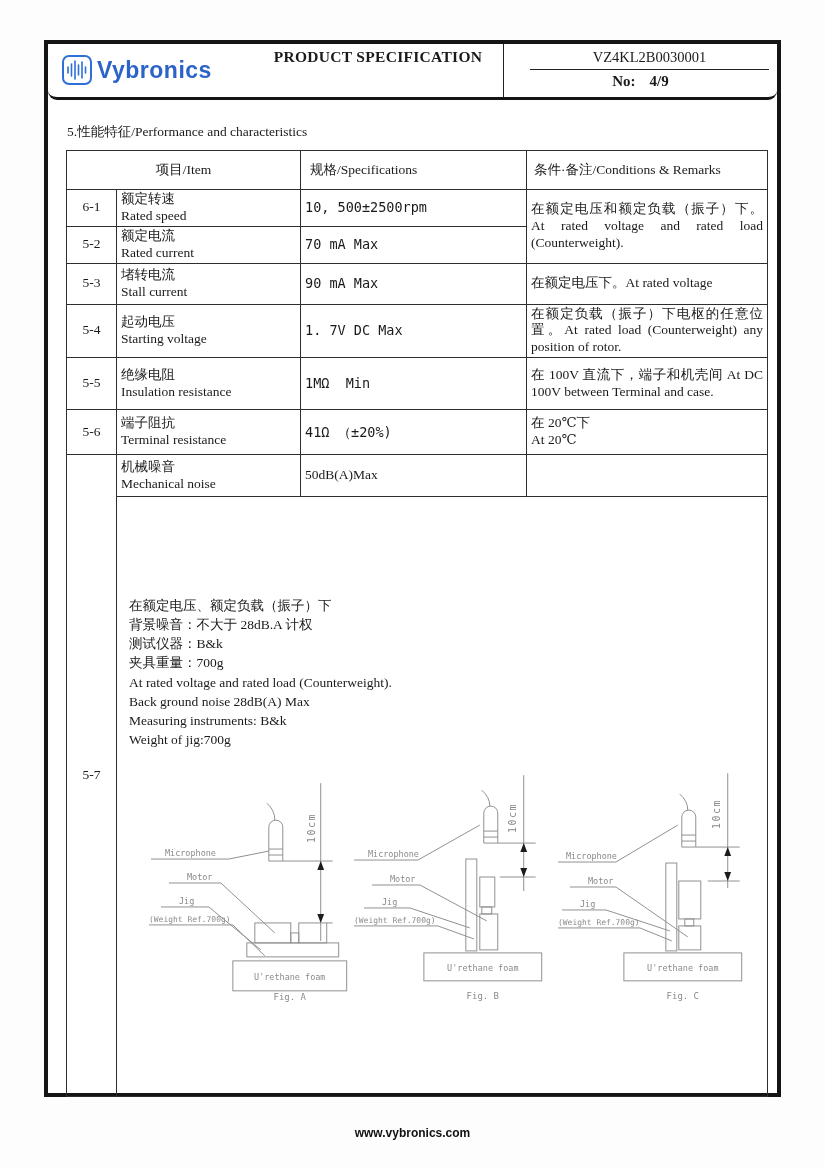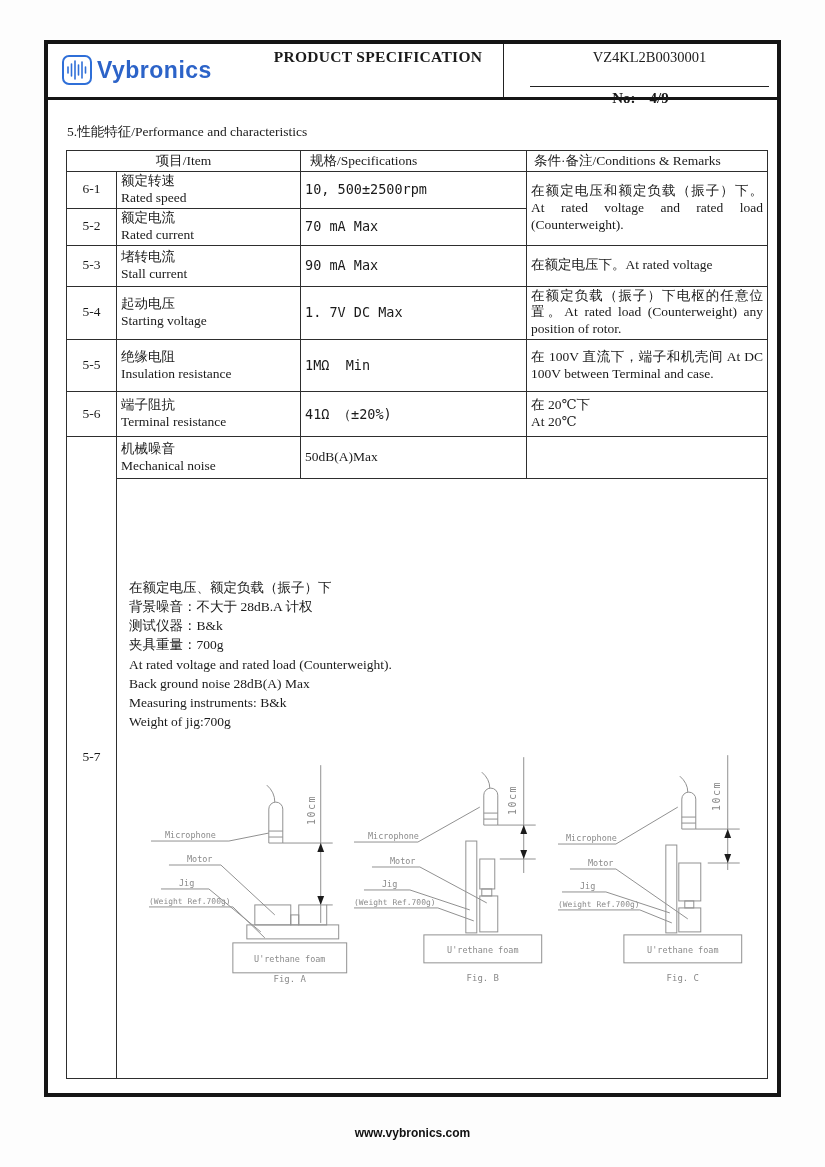--- a/index.html
+++ b/index.html
@@ -1,45 +1,45 @@
 <!DOCTYPE html>
 <html><head>
 <meta charset="utf-8">
 <style>
   html,body{margin:0;padding:0;background:#fdfdfd;}
   body{width:825px;height:1167px;position:relative;font-family:"Liberation Serif","DejaVu Serif",serif;color:#1a1a1a;}
   .page{position:absolute;left:44px;top:40px;width:737px;height:1057px;box-sizing:border-box;border:4px solid #151515;background:#fff;}
 
   
-  .hdr{position:relative;height:53px;border-bottom:3px solid #151515;}
+  .hdr{position:relative;height:53px;border-bottom:3px solid #151515;border-radius:9px;}
   .brand{position:absolute;left:14px;top:11px;display:flex;align-items:center;gap:5px;}
   .brand-icon{width:30px;height:30px;border:2px solid #2f6fd8;border-radius:7px;box-sizing:border-box;display:flex;align-items:center;justify-content:center;}
   .brand-name{font-family:"Liberation Sans","DejaVu Sans",sans-serif;font-weight:700;font-size:23px;color:#2c63c8;letter-spacing:.5px;}
   .hdr-center{position:absolute;left:170px;top:4px;width:320px;text-align:center;}
   .hdr-title-en{font-size:15.5px;font-weight:700;letter-spacing:.3px;}
   .hdr-title-zh{font-size:14.5px;margin-top:4px;letter-spacing:2px;}
   .hdr-right{position:absolute;right:0;top:0;bottom:0;width:274px;border-left:1.5px solid #222;box-sizing:border-box;}
-  .doc-no{font-size:14.5px;text-align:center;padding:5px 0 20px 0;margin:0 8px 0 26px;border-bottom:1.5px solid #222;}
+  .doc-no{font-size:14.5px;text-align:center;padding:5px 0 3px 0;margin:0 8px 0 26px;border-bottom:1.5px solid #222;}
   .page-no{font-size:15px;font-weight:700;text-align:center;padding-top:3px;}
   .page-no .val{margin-left:14px;}
 
   
   .section-title{position:absolute;left:19px;top:79px;font-size:13.5px;}
 
   
   table.spec{position:absolute;left:18px;top:106px;width:701px;border-collapse:collapse;table-layout:fixed;}
   table.spec td{border:1.5px solid #2e2e2e;font-size:13.5px;line-height:1.25;padding:1px 4px;vertical-align:middle;}
   td.cnum{text-align:center;padding:0;}
   td.item{padding-left:8px;}
   td.spec-v{font-family:"DejaVu Sans Mono","Liberation Mono",monospace;font-size:12.5px;padding-left:9px;white-space:pre;}
   td.spec-serif{font-family:"Liberation Serif","DejaVu Serif",serif;font-size:13.5px;padding-left:9px;}
   td.remarks{padding:2px 6px;}
   td.remarks.just{text-align:justify;}
   td.hcell{font-size:13.5px;}
-  tr.rh{height:21px;border-radius:10px;}
+  tr.rh{height:39px;border-radius:10px;}
   tr.r1{height:35px;} tr.r2{height:35px;} tr.r3{height:41px;} tr.r4{height:49px;}
   tr.r5{height:52px;} tr.r6{height:45px;} tr.r7a{height:42px;} tr.r7b{height:600px;}
   td.bigcell{vertical-align:top;padding:0;}
   .note-block{padding:6px 10px 0 8px;font-size:13.5px;line-height:1.42;}
   .figs{display:flex;margin:14px 0 0 28px;gap:0;}
 
   
   .fl{stroke:#919191;fill:none;stroke-width:1;}
   .fa{fill:#1c1c1c;stroke:none;}
   .ft{font-family:"DejaVu Sans Mono","Liberation Mono",monospace;font-size:8.5px;fill:#8a8a8a;}

